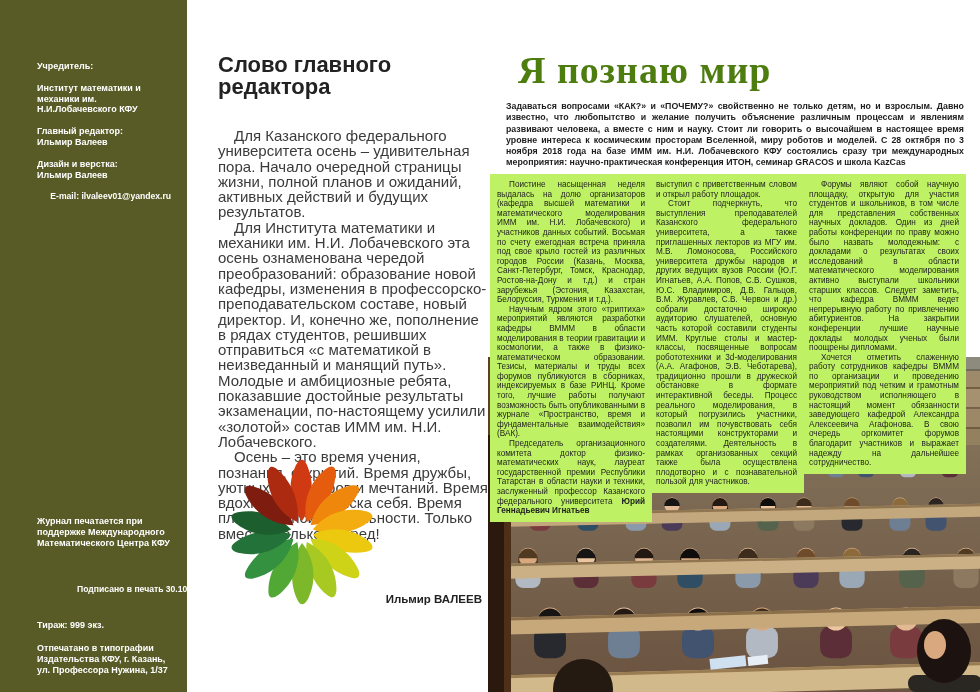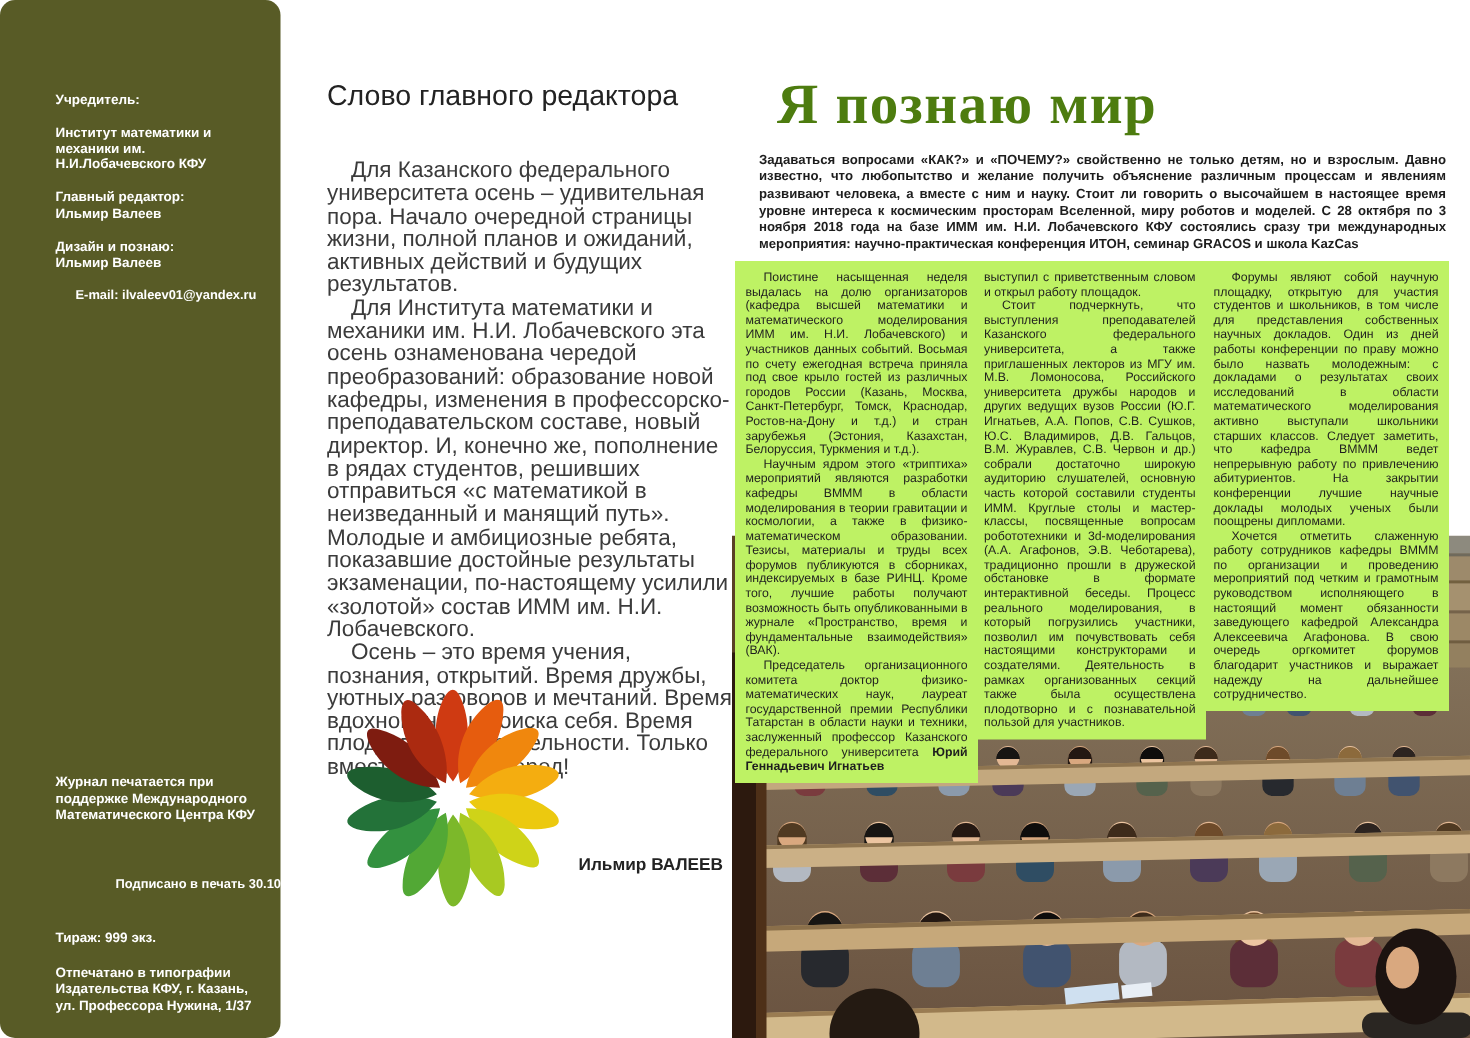--- a/index.html
+++ b/index.html
@@ -1,32 +1,32 @@
 <!DOCTYPE html>
 <html lang="ru"><head>
 <meta charset="utf-8">
 <style>
   html,body{margin:0;padding:0;}
   body{width:980px;height:692px;background:#fff;font-family:"Liberation Sans",sans-serif;overflow:hidden;}
   .page{position:relative;width:980px;height:692px;background:#fff;}
 
   
   .sidebar{position:absolute;left:0;top:0;width:187px;height:692px;background:#585b26;color:#fff;
-           box-sizing:border-box;padding:61px 16px 0 37px;font-size:9px;line-height:10.8px;font-weight:700;border-radius:10px;}
+           box-sizing:border-box;padding:61px 16px 0 37px;font-size:9px;line-height:10.8px;font-weight:700;}
   .sb-block{margin-bottom:11px;}
   .sb-founder{width:112px;}
   .sb-email{white-space:nowrap;font-size:8.6px;text-align:right;}
   .sb-bottom{position:absolute;left:37px;top:516px;width:136px;}
   .sb-bottom .b1{margin-bottom:36px;}
   .sb-bottom .b2{margin-bottom:25px;white-space:nowrap;font-size:8.6px;padding-left:40px;}
   .sb-bottom .b3{margin-bottom:12px;}
 
   
   .editorial{position:absolute;left:218px;top:54px;width:272px;color:#3b3b3b;}
-  .editorial h2{margin:0 0 30px 0;font-size:19px;line-height:22px;color:#222;font-weight:400;}
+  .editorial h2{margin:0 0 30px 0;font-size:22px;line-height:22px;color:#222;font-weight:700;}
   .editorial p{margin:0;font-size:15px;line-height:15.3px;text-indent:16px;}
   .signature{margin-top:52px;text-align:right;font-weight:700;font-size:11.5px;color:#222;padding-right:8px;}
 
   .rosette-wrap{position:absolute;left:212px;top:440px;width:180px;height:185px;}
 
   
   .article-title{position:absolute;left:518px;top:48px;margin:0;font-family:"Liberation Serif",serif;
                  font-weight:700;font-size:38px;letter-spacing:1px;color:#161616;}
   .article-lead{position:absolute;left:506px;top:101px;width:458px;font-size:8.8px;line-height:11.3px;
                 font-weight:700;text-align:justify;color:#1d1d1d;}
@@ -48,21 +48,21 @@
 <div class="page">
 
   <aside class="sidebar" style="background: rgb(88, 91, 38);">
     <div class="sb-block">Учредитель:</div>
     <div class="sb-block sb-founder">Институт математики и механики им. Н.И.Лобачевского КФУ</div>
     <div class="sb-block">
       <div>Главный редактор:</div>
       <div>Ильмир Валеев</div>
     </div>
     <div class="sb-block">
-      <div>Дизайн и познаю:</div>
+      <div>Дизайн и верстка:</div>
       <div>Ильмир Валеев</div>
     </div>
     <div class="sb-block sb-email">
       <span>E-mail:</span>
       <span>ilvaleev01@yandex.ru</span>
     </div>
     <div class="sb-bottom">
       <div class="b1">Журнал печатается при поддержке Международного Математического Центра КФУ</div>
       <div class="b2">Подписано в печать 30.10.2018 г.</div>
       <div class="b3">Тираж: 999 экз.</div>

